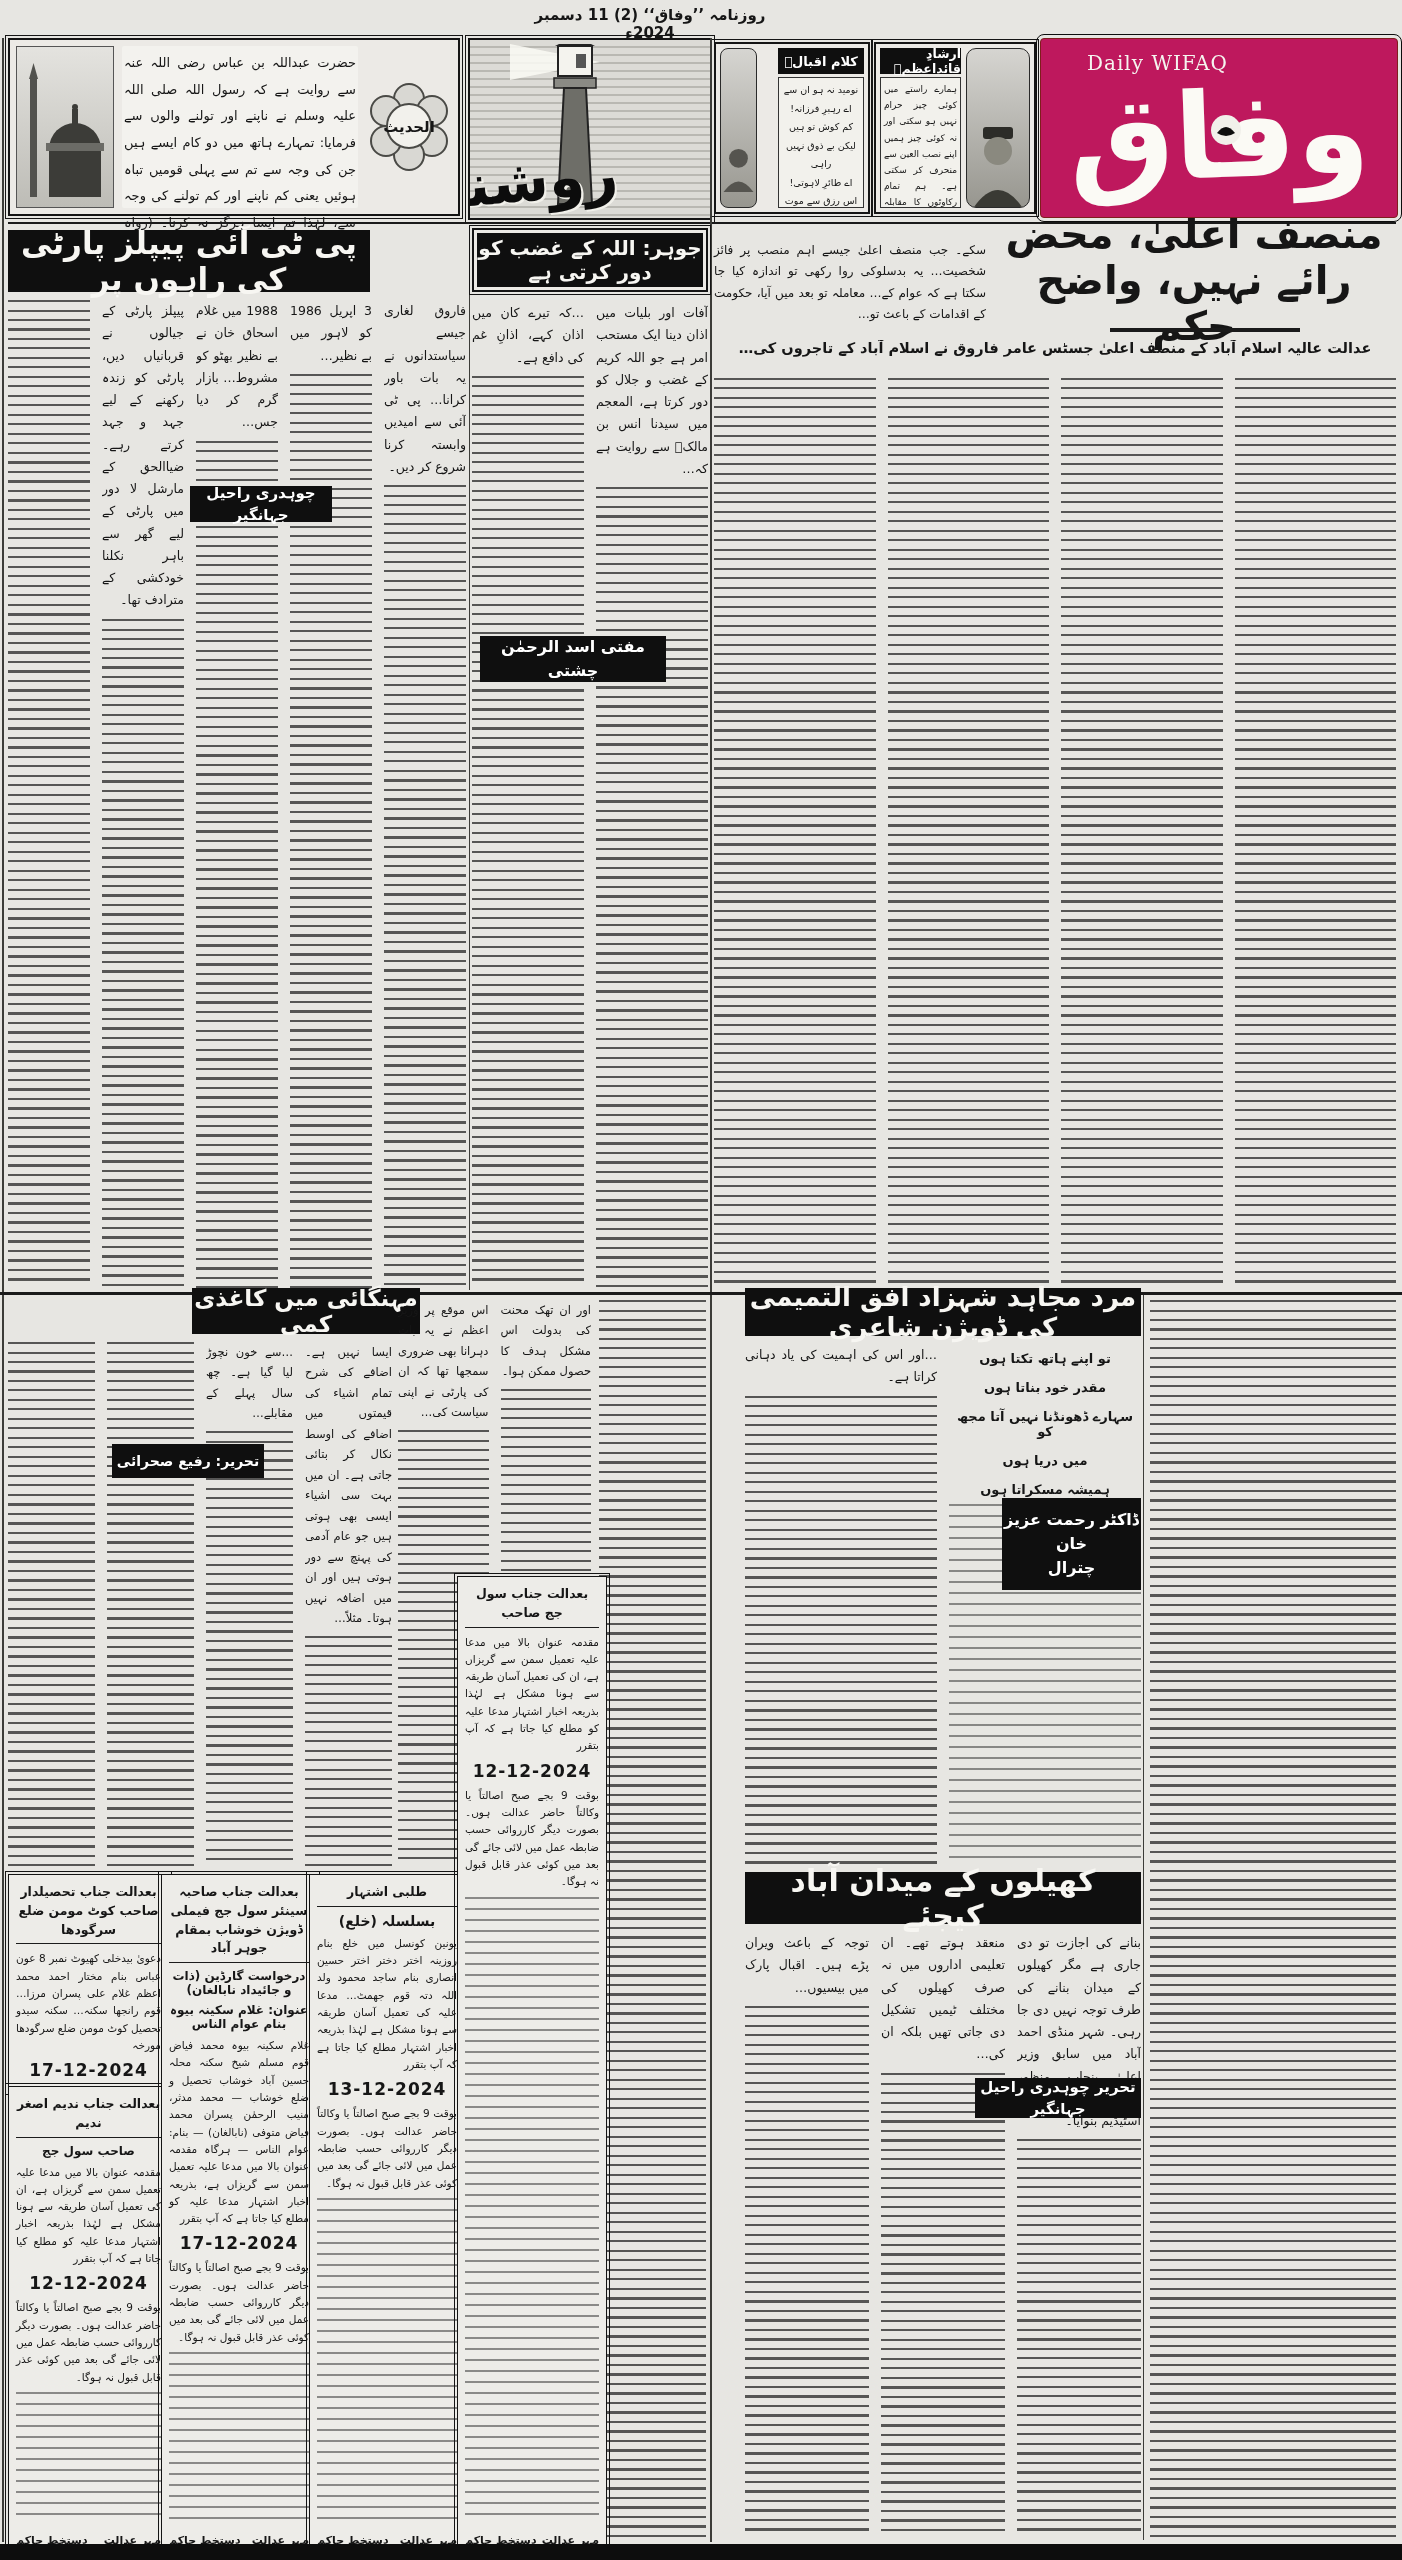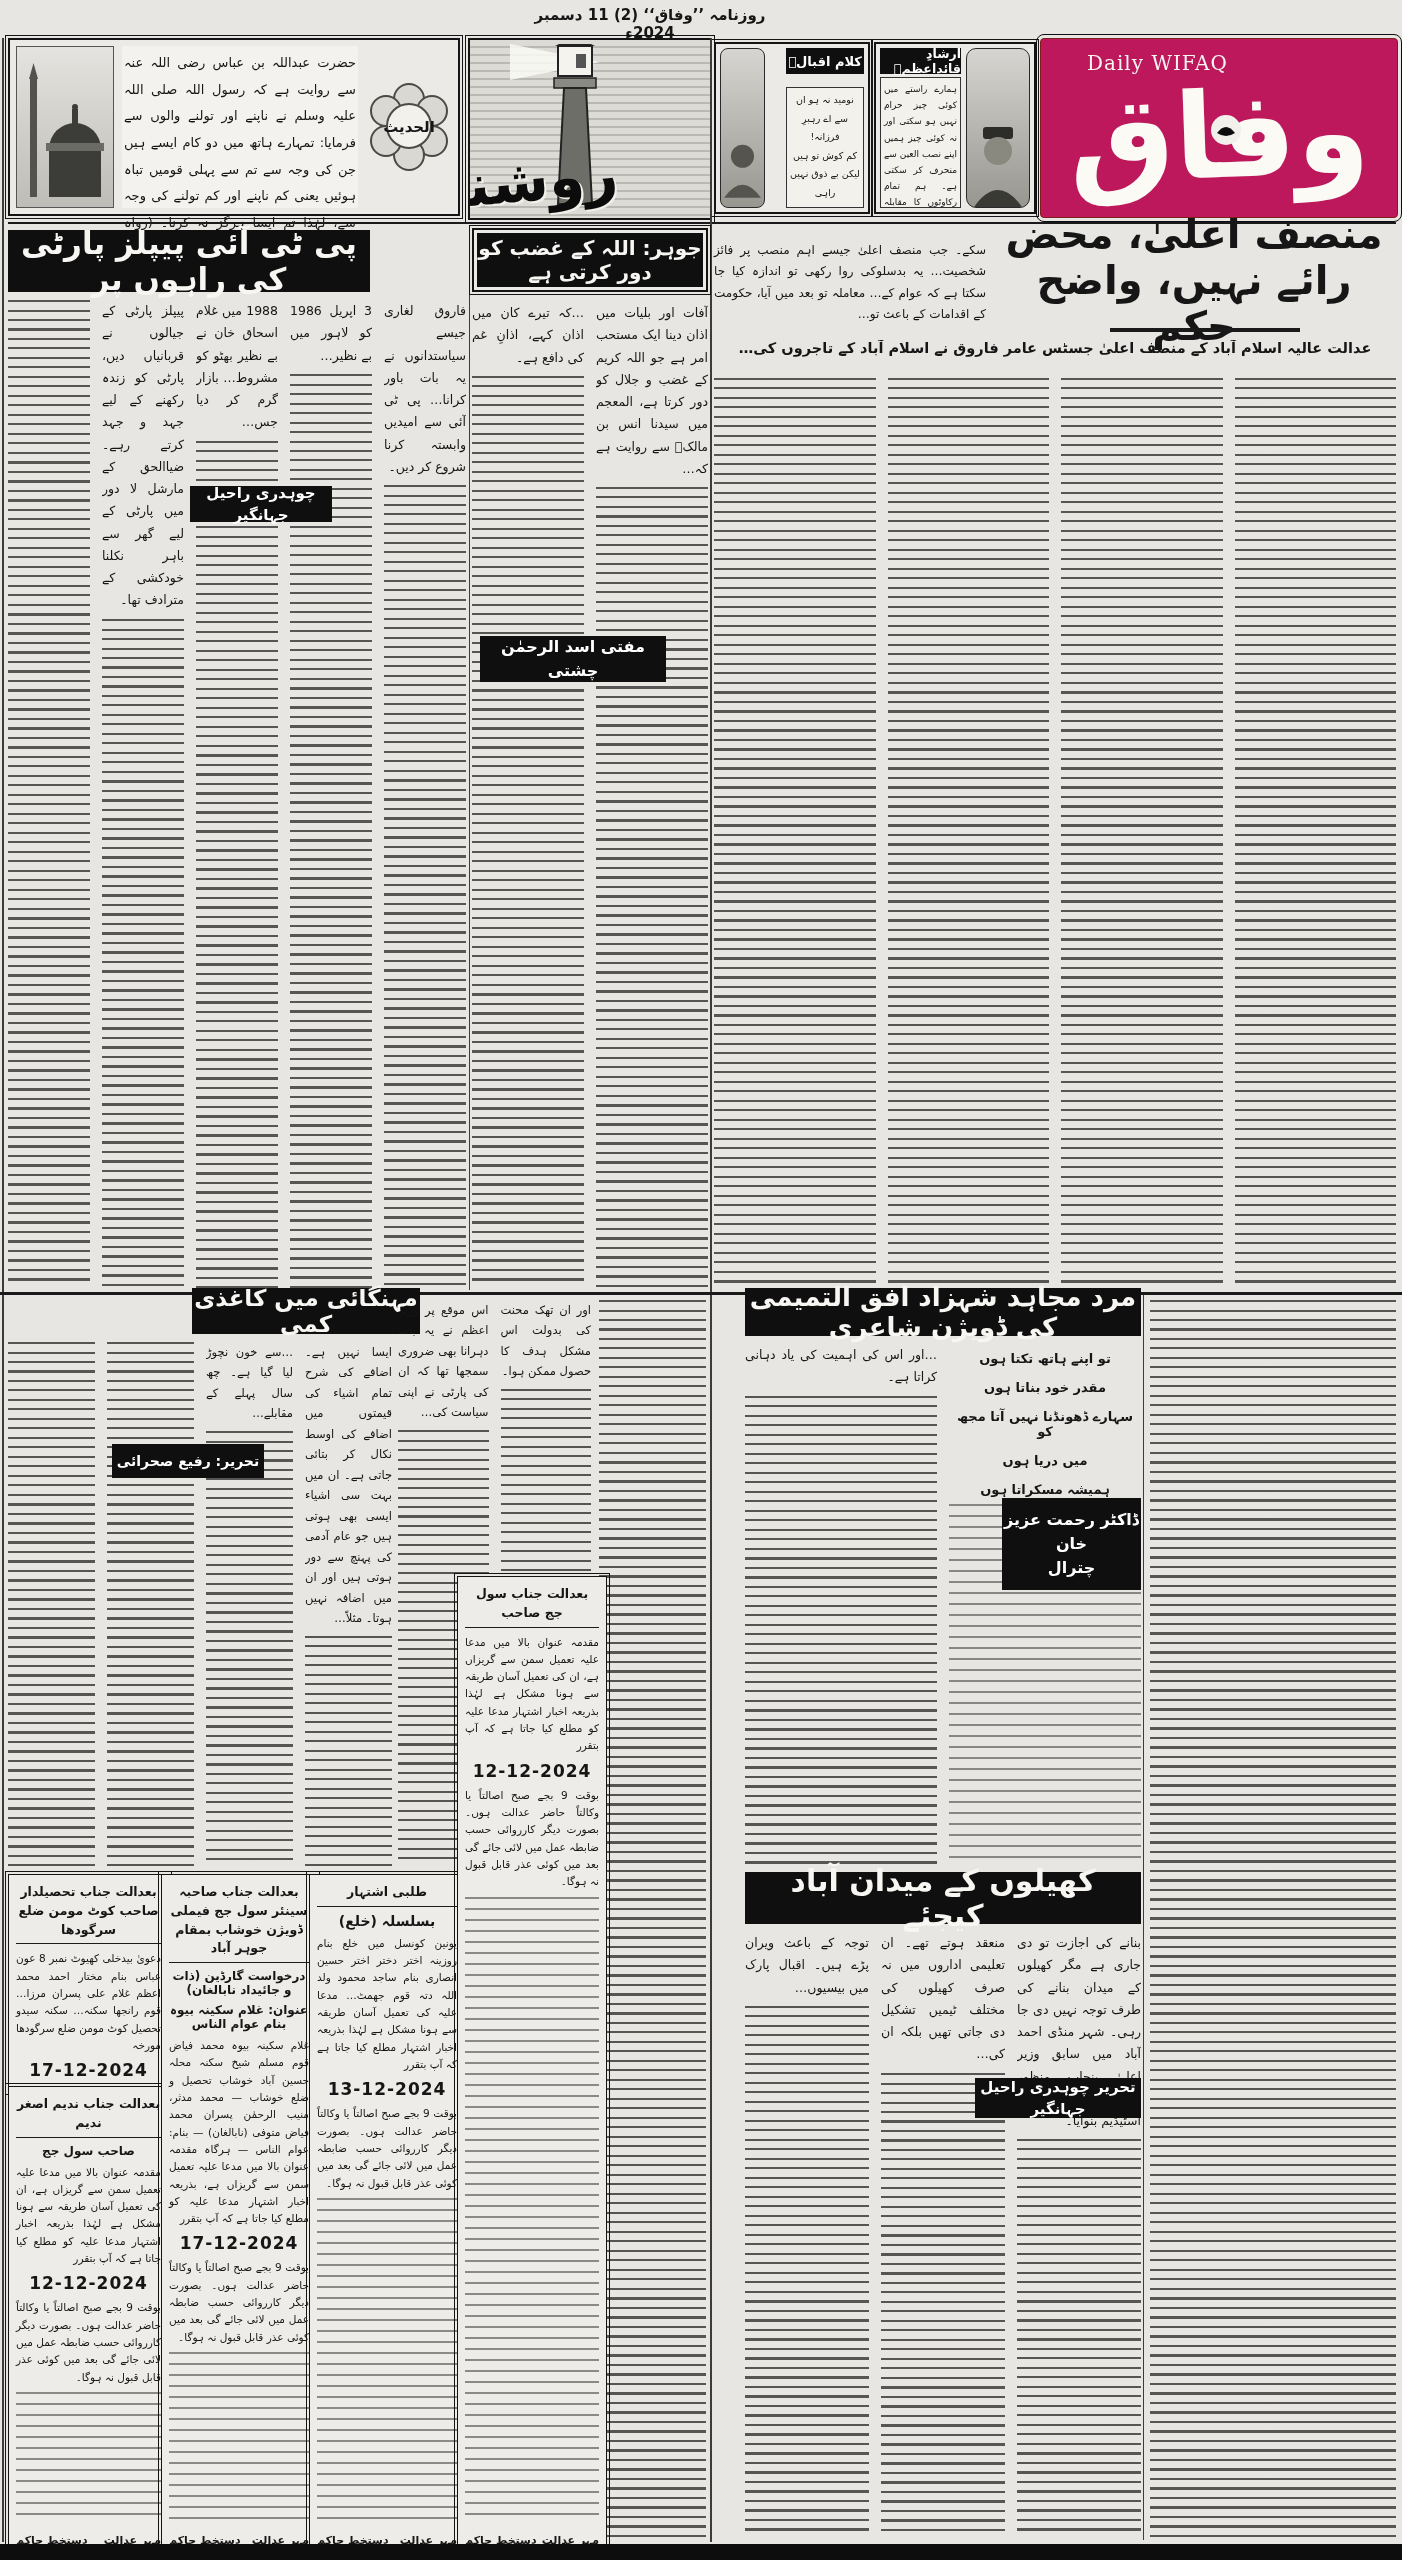--- a/index.html
+++ b/index.html
@@ -79,21 +79,21 @@
       <rect x="78" y="2" width="34" height="30" fill="#f4f3ee" stroke="#222" stroke-width="2"></rect>
       <polygon points="75,2 115,2 95,-8" fill="#222"></polygon>
       <rect x="96" y="10" width="10" height="14" fill="#555"></rect>
       <rect x="74" y="34" width="42" height="10" fill="#8a8a84" stroke="#222" stroke-width="1.5"></rect>
       <polygon points="84,44 106,44 112,160 78,160" fill="#6e6e68" stroke="#222" stroke-width="2"></polygon>
     </svg>
     <div class="abs" style="right:92px;bottom:2px;font-size:58px;font-weight:bold;transform:rotate(-5deg);color:#0c0c0c;text-shadow:2px 2px 0 #f1f0ea;">روشنی</div>
   </div>
 
   <div class="abs panel" style="left:714px;top:42px;width:156px;height:172px;display:flex;gap:5px;padding:4px;box-sizing:border-box;">
-    <div style="width:78px;flex:none;display:flex;flex-direction:column;gap:13px;margin-left:16px;">
+    <div style="width:86px;flex:none;display:flex;flex-direction:column;gap:3px;margin-left:16px;">
       <div class="titlebar" style="height:26px;font-size:13px;">کلام اقبالؒ</div>
       <div style="flex:1;border:1px solid #333;background:#f2f1ec;font-size:9.5px;line-height:1.95;text-align:center;padding:3px 2px;overflow:hidden;">
         <div>نومید نہ ہو ان سے اے رہبرِ فرزانہ!</div>
         <div>کم کوش تو ہیں لیکن بے ذوق نہیں راہی</div>
         <div>اے طائرِ لاہوتی! اس رزق سے موت اچھی</div>
 
       </div>
     </div>
     <div class="portrait" style="flex:1;">
       <svg width="56" height="80" viewBox="0 0 56 80">

